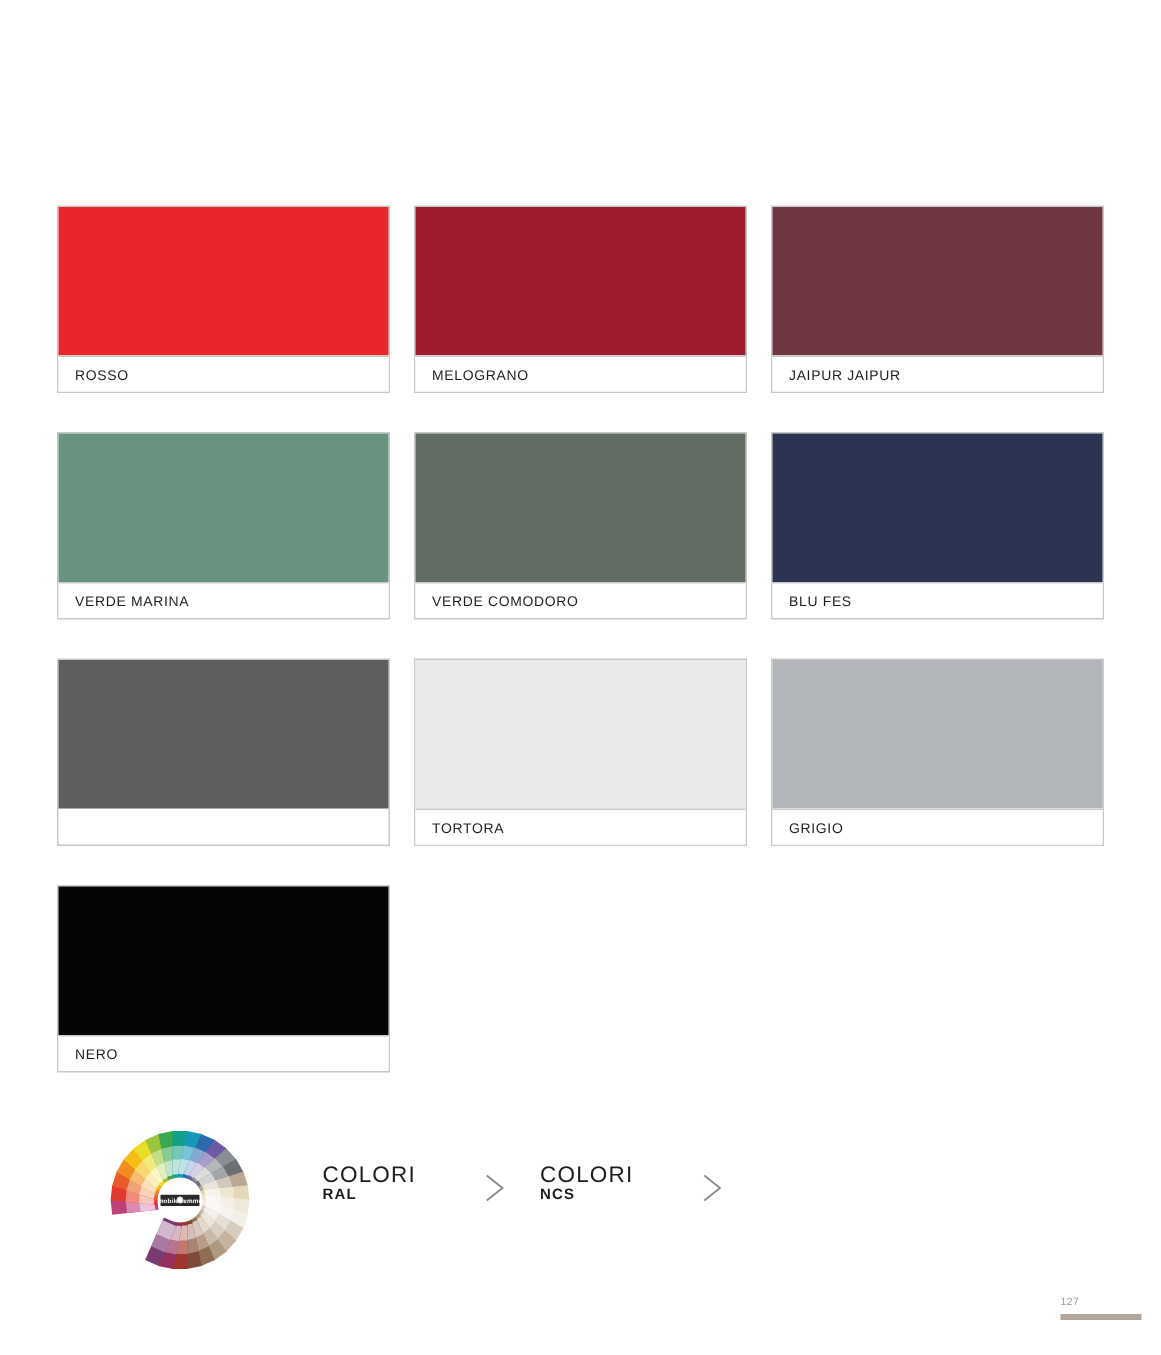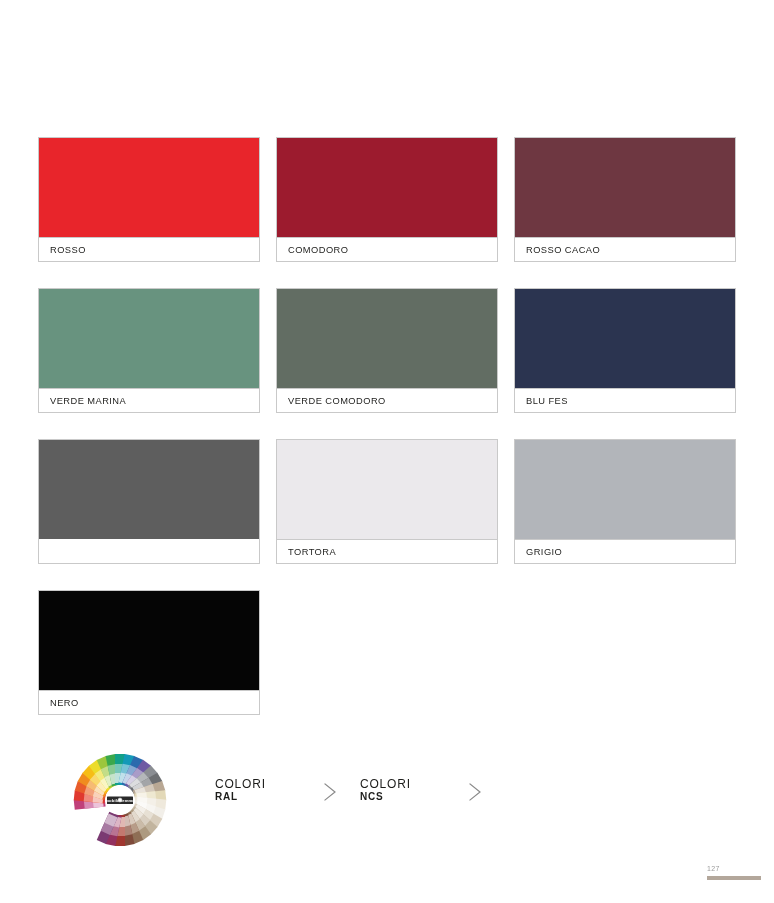--- a/index.html
+++ b/index.html
@@ -86,21 +86,21 @@
   .fan-deck svg { display: block; }
 
   .nav-entry {
     position: absolute;
     top: 30px;
   }
   .nav-entry.ral  { left: 177px; }
   .nav-entry.ncs  { left: 322px; }
 
   .nav-line1 {
-    font-size: 12px;
+    font-size: 15px;
     letter-spacing: 0.8px;
     color: #1d1d1b;
     line-height: 12px;
     white-space: nowrap;
   }
   .nav-line2 {
     font-size: 10px;
     letter-spacing: 0.8px;
     color: #1d1d1b;
     font-weight: bold;
@@ -151,28 +151,28 @@
     <div class="swatch-card">
       <span class="swatch-color" style="background:#E8252B"></span>
       <div class="swatch-labelbar">
         <span class="swatch-label">ROSSO</span>
       </div>
     </div>
 
     <div class="swatch-card">
       <span class="swatch-color" style="background:#9C1B2E"></span>
       <div class="swatch-labelbar">
-        <span class="swatch-label">COMODORO</span>
+        <span class="swatch-label">MELOGRANO</span>
       </div>
     </div>
 
     <div class="swatch-card">
       <span class="swatch-color" style="background:#6E3741"></span>
       <div class="swatch-labelbar">
-        <span class="swatch-label">ROSSO CACAO</span>
+        <span class="swatch-label">JAIPUR JAIPUR</span>
       </div>
     </div>
 
 
     <div class="swatch-card">
       <span class="swatch-color" style="background:#68937F"></span>
       <div class="swatch-labelbar">
         <span class="swatch-label">VERDE MARINA</span>
       </div>
     </div>

